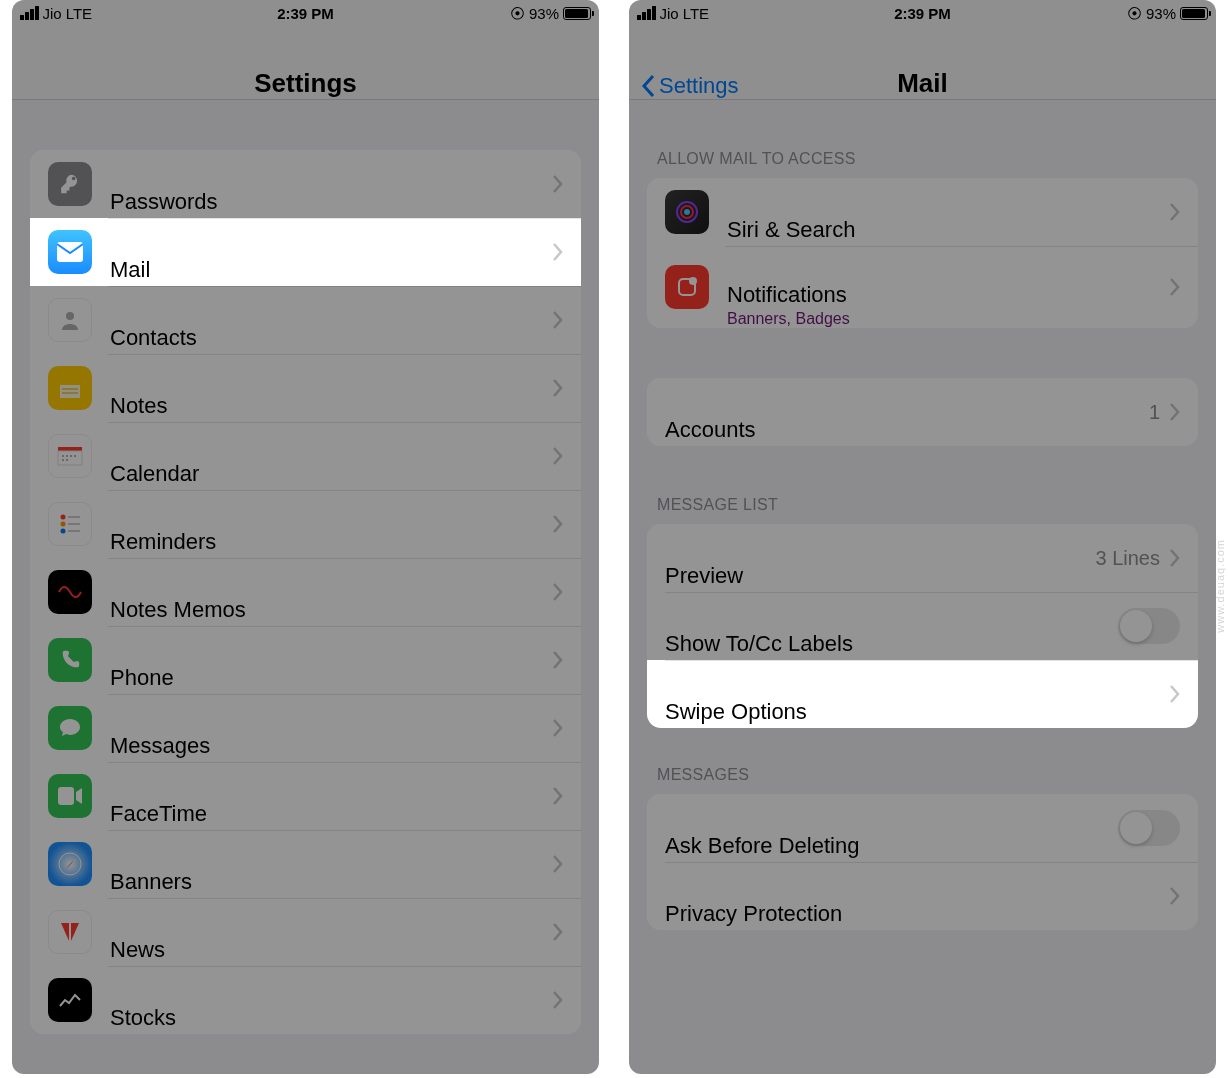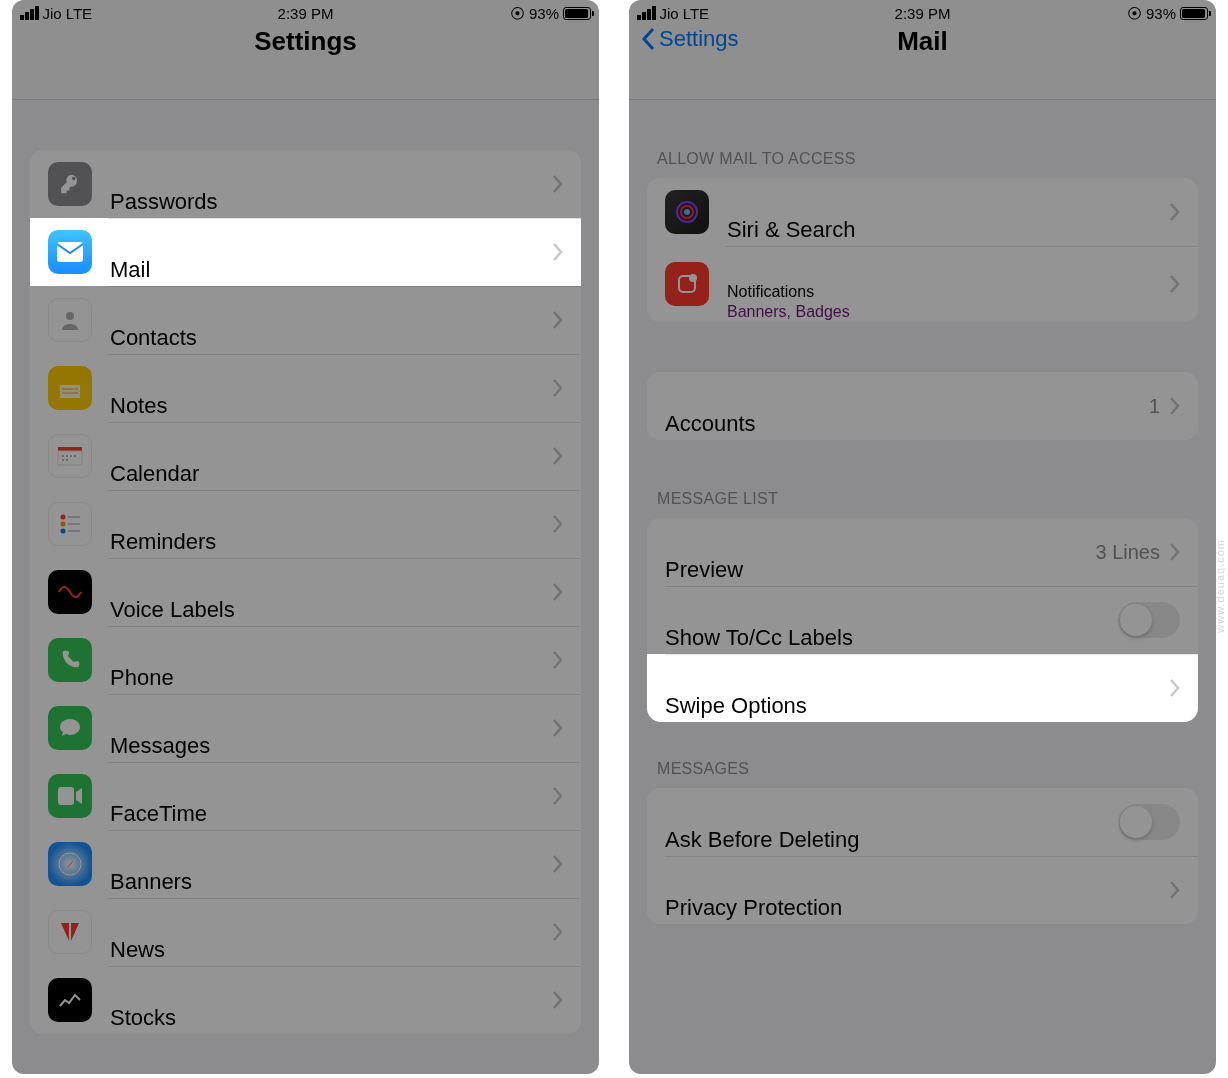--- a/index.html
+++ b/index.html
@@ -34,38 +34,38 @@
   align-items: center;
   padding: 0 8px;
   font-size: 15px;
   font-weight: 500;
   color: #000;
   background: #f7f7f7;
   position: relative;
   justify-content: flex-end;
 }
 .status-left { display: flex; align-items: center; gap: 4px; }
-.status-center { position: absolute; left: 50%; transform: translateX(-50%); font-weight: 400;}
+.status-center { position: absolute; left: 50%; transform: translateX(-50%); font-weight: 700;}
 .status-right { margin-left: auto; display: flex; align-items: center; gap: 4px; }
 .signal-bars { display: inline-flex; align-items: flex-end; gap: 1.5px; }
 .signal-bars span { width: 3.5px; background: #000; border-radius: 0.5px; }
 .signal-bars span:nth-child(1){height:5px}
 .signal-bars span:nth-child(2){height:8px}
 .signal-bars span:nth-child(3){height:11px}
 .signal-bars span:nth-child(4){height:14px}
 .battery {
   width: 28px; height: 13px; border: 1.5px solid #000; border-radius: 3px; position: relative;
 }
 .battery::after { content:''; position:absolute; right:-4px; top:3px; width:2.5px; height:5px; background:#000; border-radius:0 1px 1px 0;}
 .battery-fill { position:absolute; left:1px; top:1px; bottom:1px; width:88%; background:#000; border-radius:1.5px;}
 
 .nav-header {
   height: 74px;
   display: flex;
-  align-items: flex-start;
+  align-items: flex-end;
   justify-content: center;
   font-size: 26px;
   font-weight: 700;
   background: #f7f7f7;
   border-bottom: 1px solid #d1d1d6;
   position: relative;
 }
 .back-btn {
   position: absolute;
   left: 12px;
@@ -305,21 +305,21 @@
             <path d="M1 1l7 8-7 8"></path>
           </svg>
       </div>
 
       <div class="row">
         <div class="app-icon bg-black">
           <svg width="26" height="26" viewBox="0 0 26 26">
               <path d="M2 13 Q7 3 13 13 T24 13" stroke="#ff3b30" stroke-width="2" fill="none"></path>
             </svg>
         </div>
-        <span class="row-label">Voice Labels</span>
+        <span class="row-label">Notes Memos</span>
         <svg class="chevron" viewBox="0 0 10 18" fill="none" stroke="#c7c7cc" stroke-width="2.5">
             <path d="M1 1l7 8-7 8"></path>
           </svg>
       </div>
 
       <div class="row">
         <div class="app-icon bg-green">
           <svg width="22" height="22" viewBox="0 0 24 24" fill="#fff">
               <path d="M6 2c-1 0-2 1-2 2 0 9 7 16 16 16 1 0 2-1 2-2v-3c0-1-1-2-2-2l-3 1c-1 0-1 0-2-1l-4-4c-1-1-1-1-1-2l1-3c0-1-1-2-2-2H6z"></path>
             </svg>
@@ -450,21 +450,21 @@
           </svg>
       </div>
       <div class="row" style="min-height:76px">
         <div class="app-icon bg-red">
           <svg width="24" height="24" viewBox="0 0 24 24" fill="none" stroke="#fff" stroke-width="2">
               <rect x="4" y="4" width="16" height="16" rx="4"></rect>
               <circle cx="18" cy="6" r="3" fill="#fff"></circle>
             </svg>
         </div>
         <div class="row-text-wrap">
-          <span class="row-label" style="font-size:16px">Notifications</span>
+          <span class="row-label" style="font-size:22px">Notifications</span>
           <span class="row-sub">Banners, Badges</span>
         </div>
         <svg class="chevron" viewBox="0 0 10 18" fill="none" stroke="#c7c7cc" stroke-width="2.5">
             <path d="M1 1l7 8-7 8"></path>
           </svg>
       </div>
     </div>
 
     <div class="spacer"></div>
     <div class="group">

